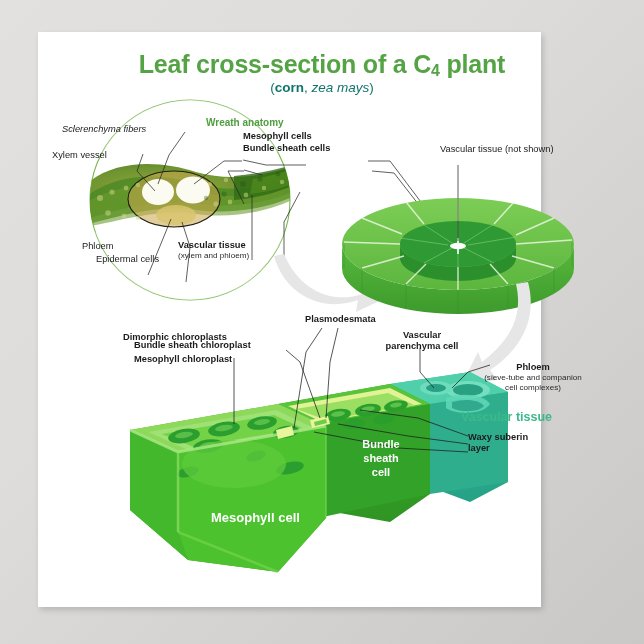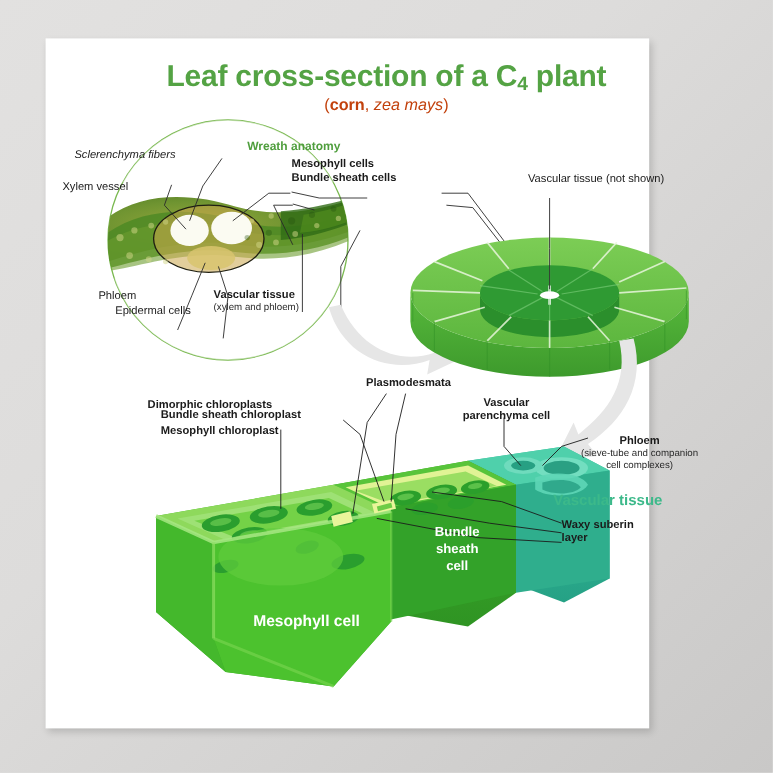--- a/index.html
+++ b/index.html
@@ -21,21 +21,21 @@
   }
   
   #title{
     position:absolute;left:0;top:18px;width:568px;text-align:center;
     color:#54a344;font-size:25px;font-weight:bold;letter-spacing:-.2px;
     white-space:nowrap;
   }
   #title .sub4{font-size:16px;vertical-align:-3px;}
   #subtitle{
     position:absolute;left:0;top:48px;width:568px;text-align:center;
-    color:#c2410c;font-size:13.5px;
+    color:#0f766e;font-size:13.5px;
   }
   #subtitle .b{font-weight:bold;}
   #subtitle .i{font-style:italic;}
 
   
   #art{position:absolute;left:0;top:0;width:568px;height:575px;}
 
   
   .lbl{position:absolute;font-size:9.3px;color:#1b1b1b;white-space:nowrap;line-height:1.18;}
   .lbl.b{font-weight:bold;}

